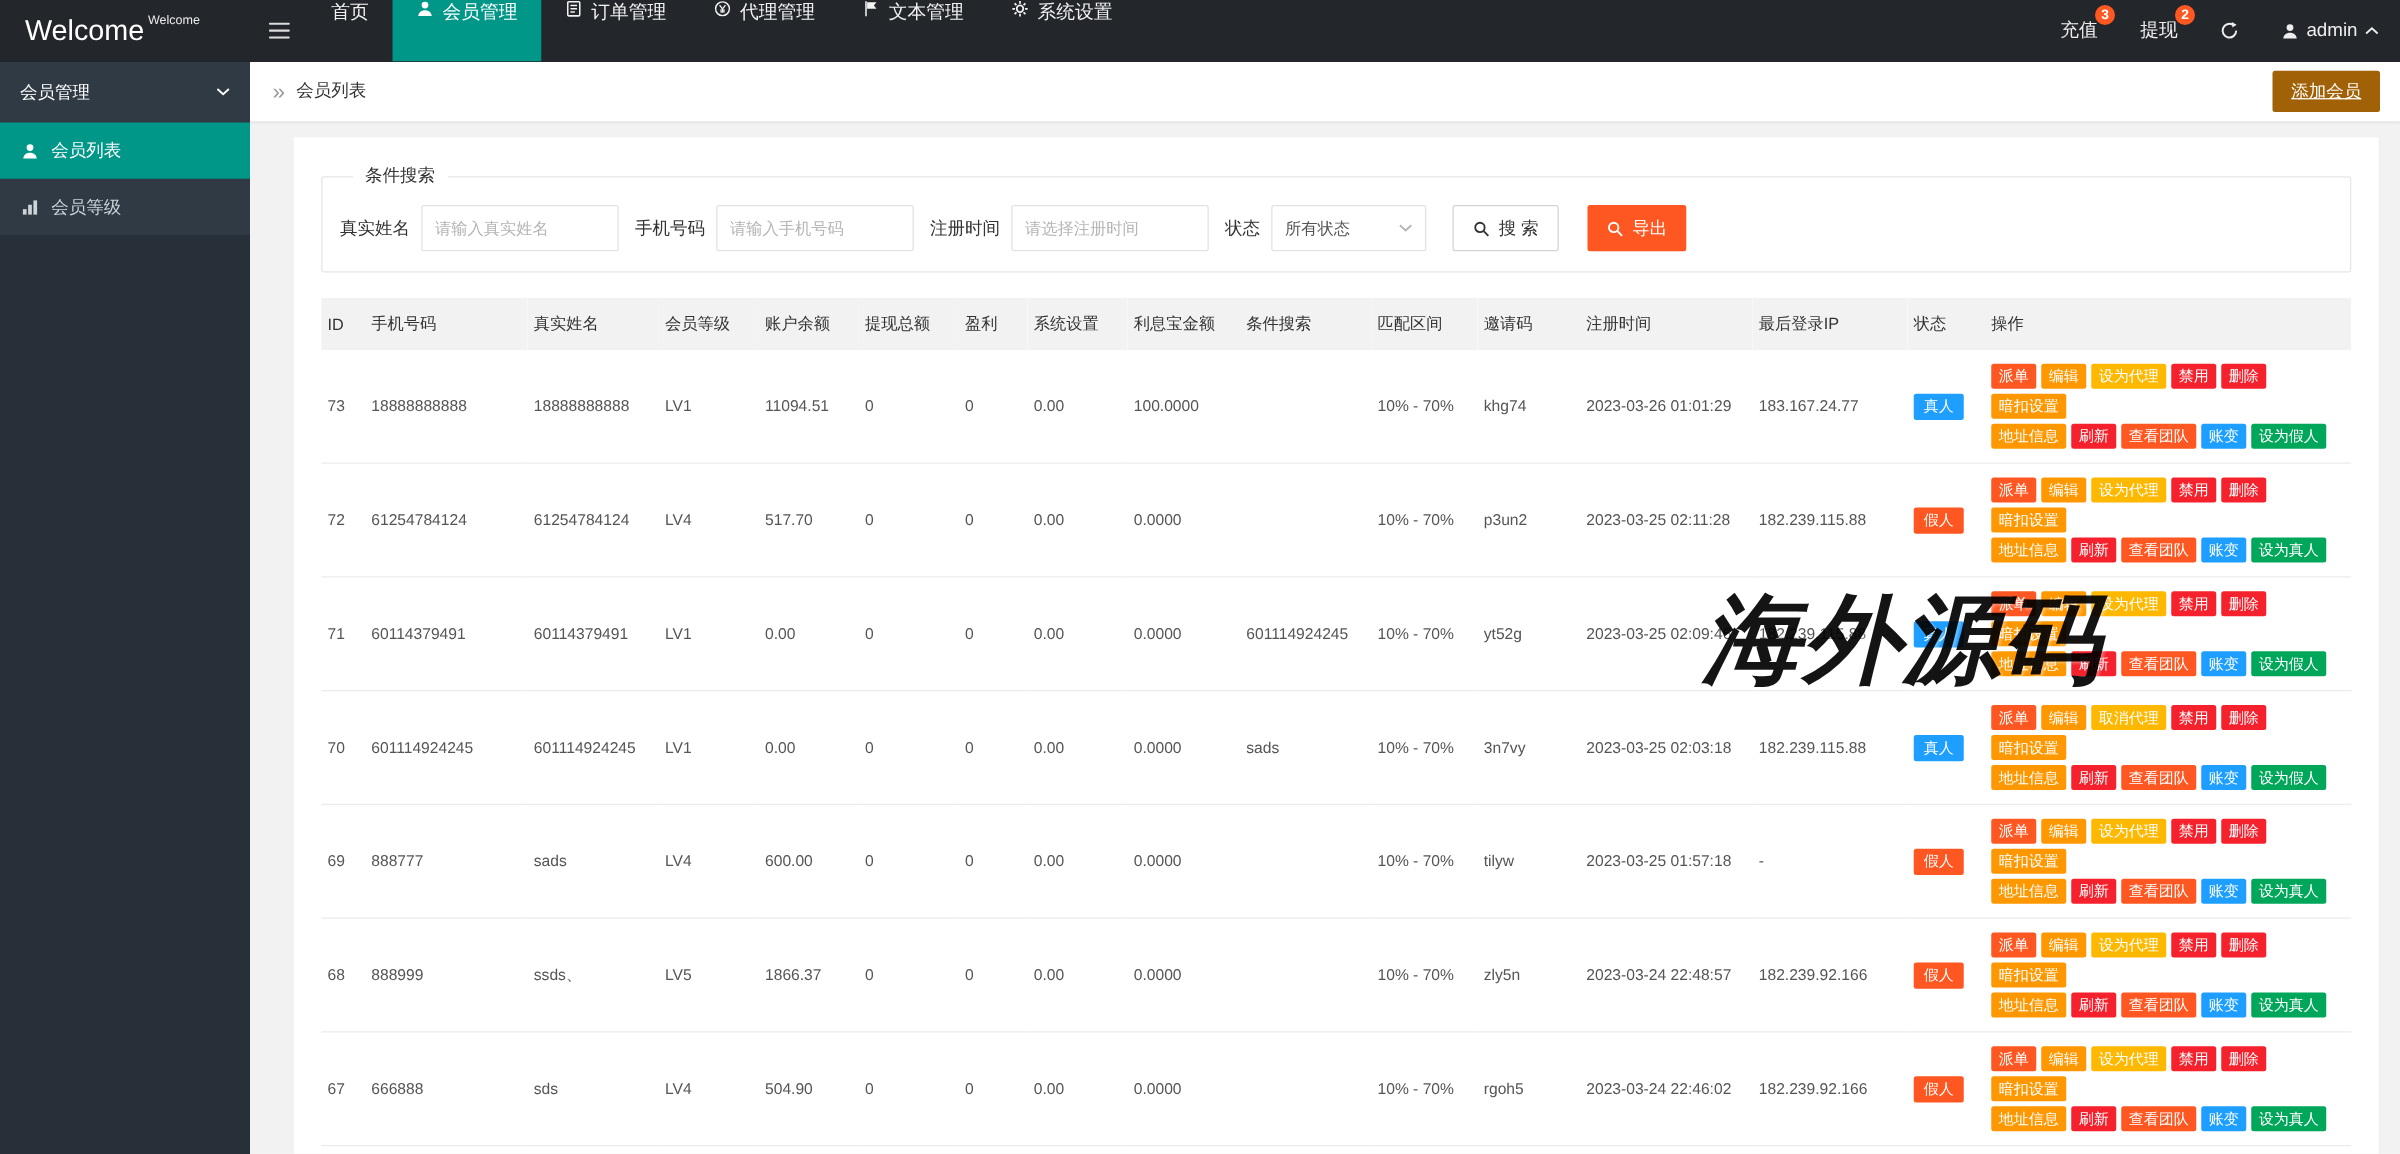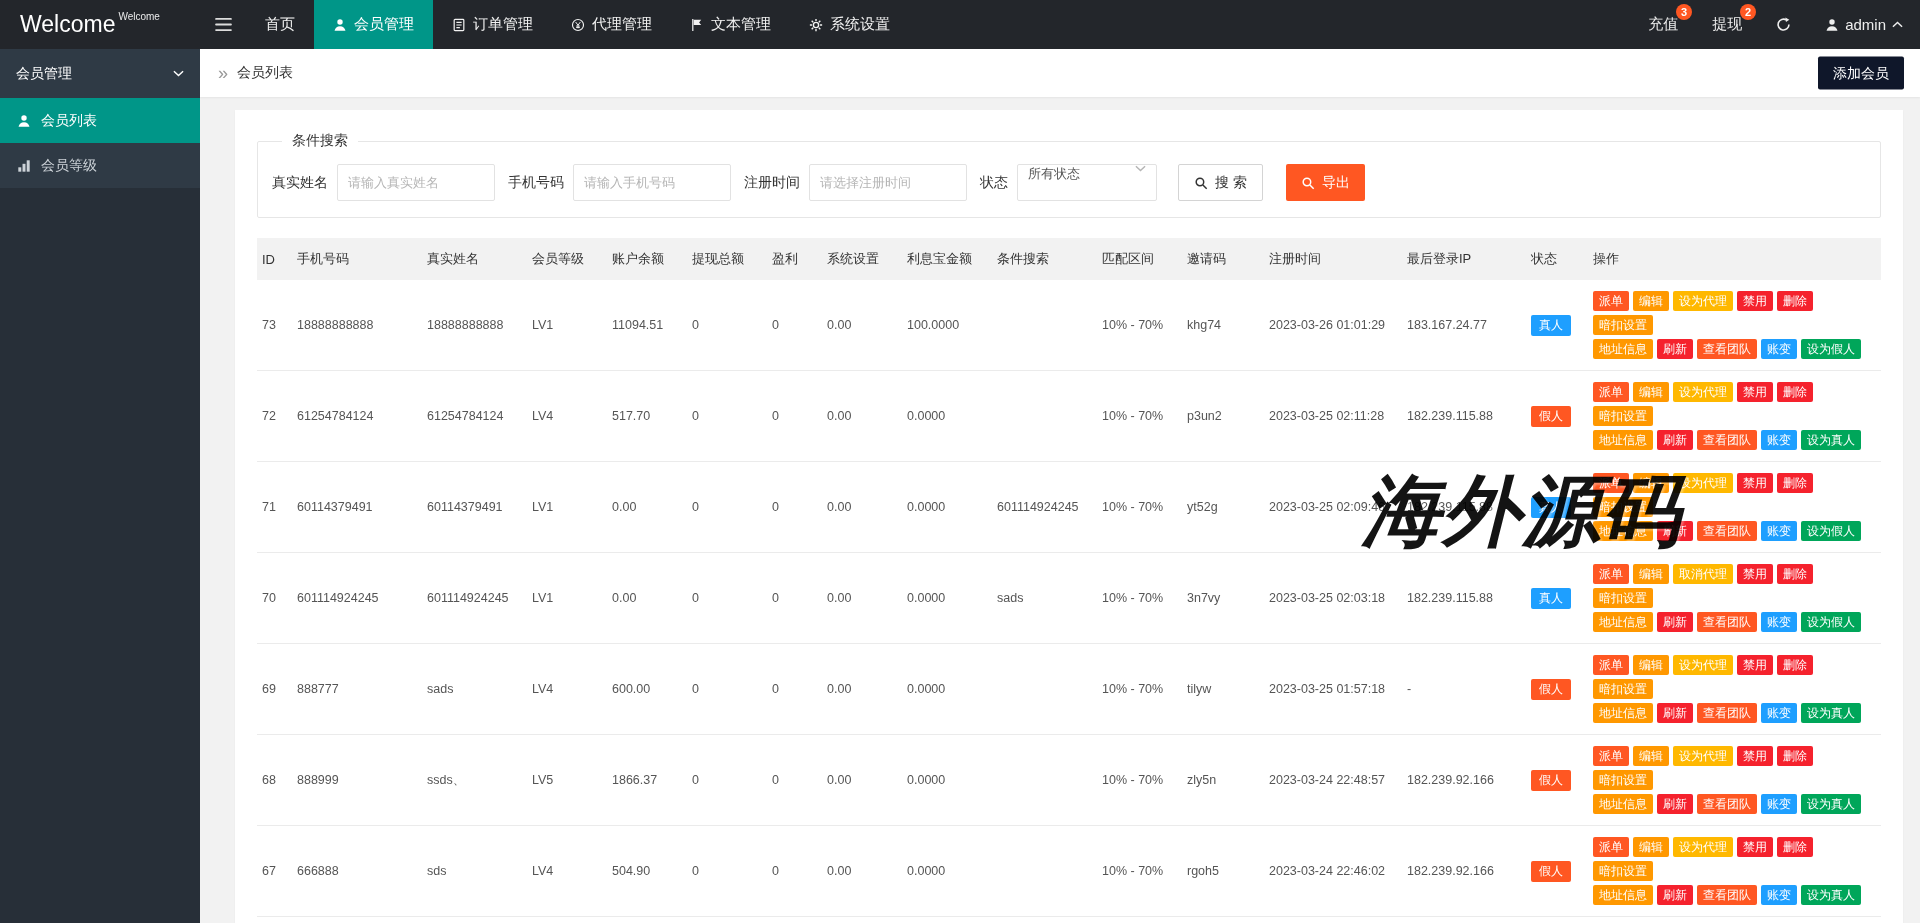--- a/index.html
+++ b/index.html
@@ -7,21 +7,21 @@
     font-family:"Liberation Sans","DejaVu Sans",sans-serif; }
 
   
   .topbar { position:fixed; top:0; left:0; right:0; height:49px; background:#23262b;
     display:flex; align-items:stretch; color:#eee; z-index:100; }
   .logo { width:200px; min-width:200px; display:flex; align-items:center; padding-left:20px;
     font-size:23px; color:#fff; }
   .logo sup { font-size:10px; margin-left:3px; transform:translateY(-8px); opacity:.9; }
   .hamburger { width:46px; display:flex; align-items:center; justify-content:center; color:#ddd; cursor:pointer; }
   .topnav { display:flex; height:100%; }
-  .nav-item { display:flex; align-items:center; gap:7px; padding:0 19px; font-size:15px;
+  .nav-item { display:flex; align-items:flex-start; gap:7px; padding:0 19px; font-size:15px;
     color:#f2f2f2; cursor:pointer; white-space:nowrap; }
   .nav-item.active { background:#009688; color:#fff; }
   .icon { display:inline-flex; align-items:center; justify-content:center; }
   .topbar-right { margin-left:auto; display:flex; height:100%; }
   .top-action { display:flex; align-items:center; gap:6px; padding:0 17px; position:relative;
     font-size:15px; cursor:pointer; white-space:nowrap; }
   .badge { position:absolute; top:4px; right:3px; background:#ff5722; color:#fff; font-size:11px;
     line-height:16px; min-width:16px; border-radius:9px; text-align:center; padding:0 3px; font-weight:bold; }
 
   
@@ -33,36 +33,36 @@
     color:#cdd3d8; font-size:14px; cursor:pointer; }
   .side-item.active { background:#009688; color:#fff; }
 
   
   .main { margin-left:200px; padding-top:49px; }
   .crumbbar { height:48px; background:#fff; display:flex; align-items:center; padding:0 18px;
     position:relative; box-shadow:0 1px 2px rgba(0,0,0,.06); }
   .crumb-icon { color:#999; font-size:18px; margin-right:9px; }
   .crumb-title { font-size:14px; color:#333; }
   .add-btn { position:absolute; right:16px; top:50%; transform:translateY(-50%); height:33px;
-    padding:0 15px; background:#0f172a; border:none; color:#fff; font-size:14px; border-radius:2px; cursor:pointer; }
+    padding:0 15px; background:#a16207; border:none; color:#fff; font-size:14px; border-radius:2px; cursor:pointer;text-decoration:underline; }
 
   .content { padding:13px 17px 0 35px; }
   .card { background:#fff; padding:18px 22px 40px; box-shadow:0 1px 2px rgba(0,0,0,.04); }
 
   fieldset.searchbox { border:1px solid #e6e6e6; border-radius:2px; padding:10px 14px 16px; margin-top:4px; }
   fieldset.searchbox legend { font-size:14px; color:#333; padding:0 10px; margin-left:10px; }
   .search-row { display:flex; align-items:center; gap:13px; margin-top:4px; }
   .fields-holder { display:contents; }
   .fgroup { display:flex; align-items:center; gap:9px; }
   .fgroup label { font-size:14px; color:#333; white-space:nowrap; }
   .fgroup input { width:158px; height:37px; border:1px solid #e2e2e2; border-radius:2px;
     padding:0 10px; font-size:13px; color:#333; outline:none; }
   .fgroup input::placeholder { color:#b5b5b5; }
-  .select { width:140px; height:37px; border:1px solid #e2e2e2; border-radius:2px; display:flex;
-    align-items:flex-start; justify-content:space-between; padding:0 10px; font-size:13px; color:#555; cursor:pointer; }
+  .select { width:124px; height:37px; border:1px solid #e2e2e2; border-radius:2px; display:flex;
+    align-items:center; justify-content:space-between; padding:0 10px; font-size:13px; color:#555; cursor:pointer; }
   .select .icon { color:#b5b5b5; }
   .btn-search { height:37px; padding:0 15px; background:#fff; border:1px solid #d4d4d4; border-radius:2px;
     display:flex; align-items:center; gap:7px; font-size:14px; color:#333; cursor:pointer; margin-left:8px; }
   .btn-export { height:37px; padding:0 15px; background:#ff5722; border:none; border-radius:2px;
     display:flex; align-items:center; gap:7px; font-size:14px; color:#fff; cursor:pointer; margin-left:10px; }
 
   
   .member-table { width:100%; border-collapse:collapse; table-layout:fixed; margin-top:20px; }
   .member-table th { background:#f2f2f2; font-weight:normal; text-align:left; font-size:13px;
     color:#333; padding:12px 5px; white-space:nowrap; overflow:hidden; }

